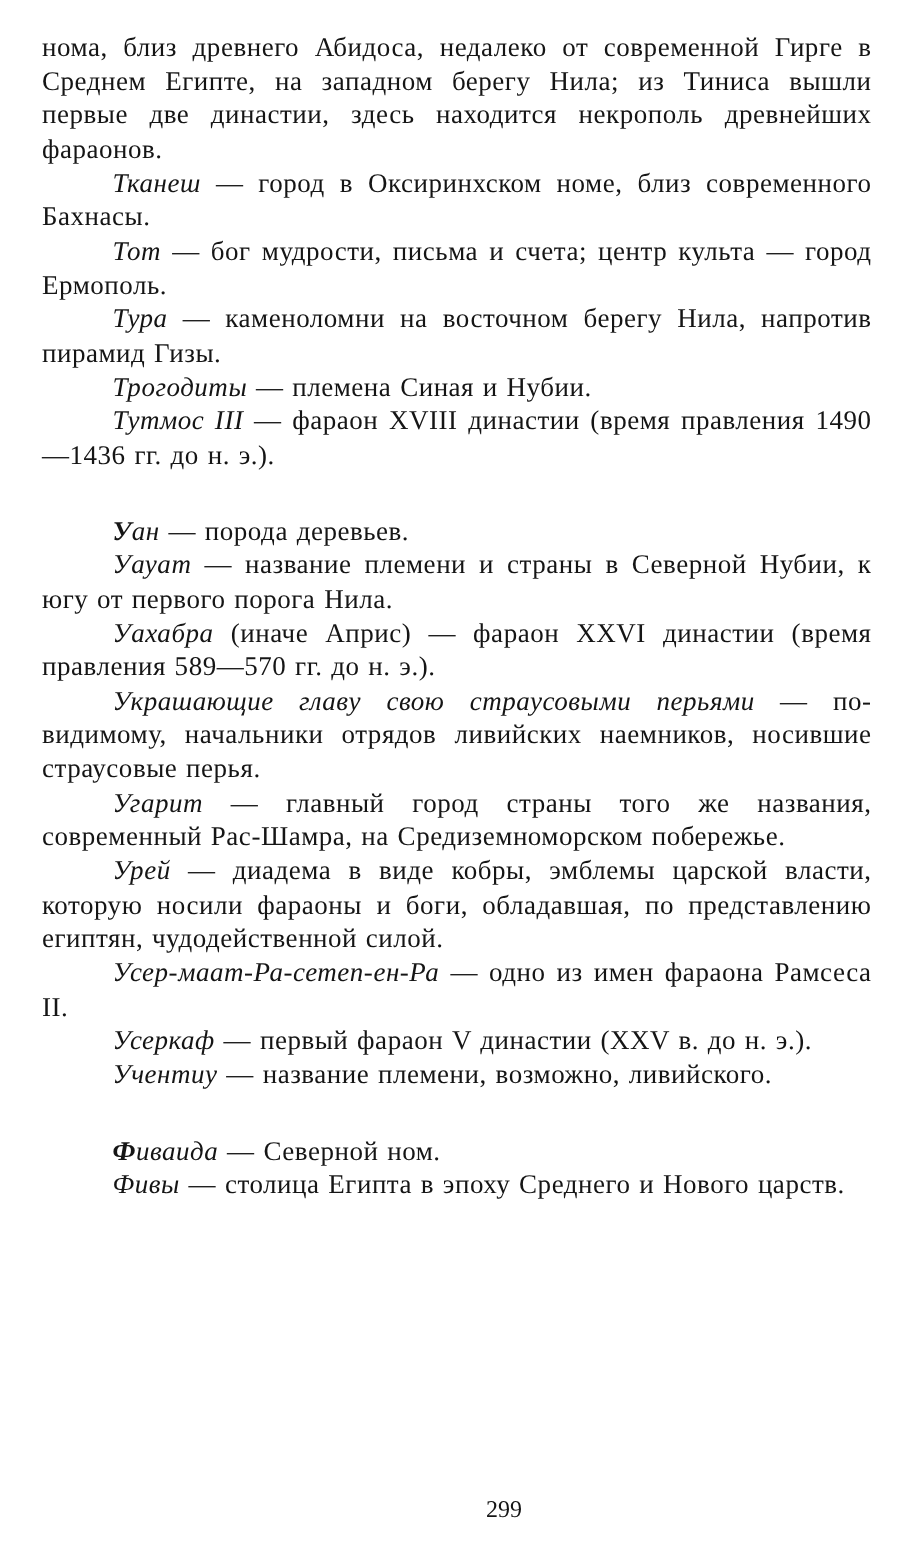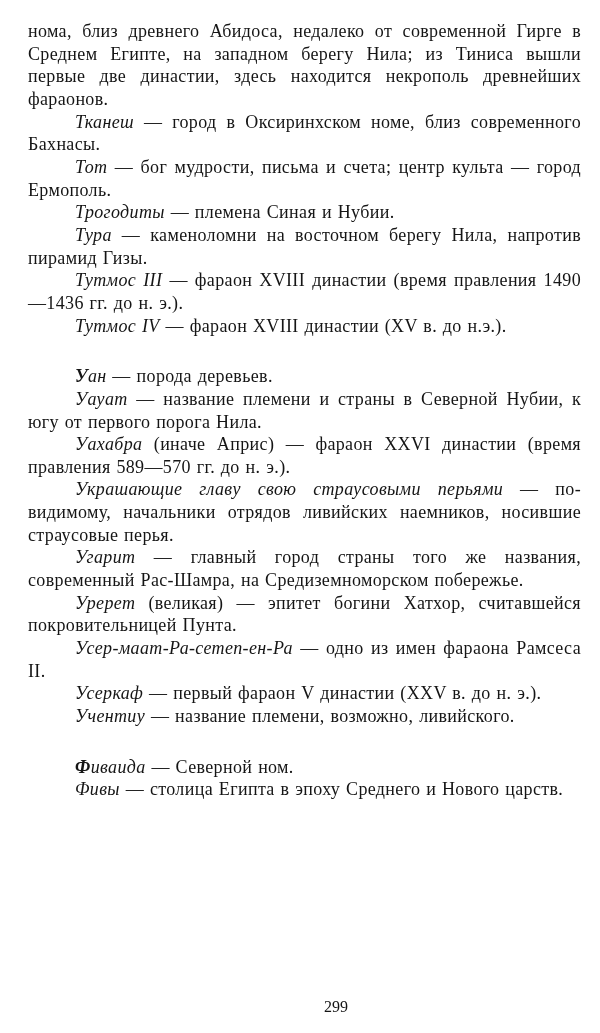--- a/index.html
+++ b/index.html
@@ -24,33 +24,32 @@
   .b { font-weight: bold; font-style: italic; }
 </style>
 </head>
 <body>
 
 <div class="page">
   <p class="entry cont">нома, близ древнего Абидоса, недалеко от современной Гирге в Среднем Египте, на западном берегу Нила; из Тиниса вышли первые две династии, здесь находится некрополь древнейших фараонов.</p>
 
   <p class="entry"><span class="term">Тканеш</span><span> — город в Оксиринхском номе, близ современного Бахнасы.</span></p>
   <p class="entry"><span class="term">Тот</span><span> — бог мудрости, письма и счета; центр культа — город Ермополь.</span></p>
+  <p class="entry"><span class="term">Тура</span><span> — каменоломни на восточном берегу Нила, напротив пирамид Гизы.</span></p>
   <p class="entry"><span class="term">Трогодиты</span><span> — племена Синая и Нубии.</span></p>
-  <p class="entry"><span class="term">Тура</span><span> — каменоломни на восточном берегу Нила, напротив пирамид Гизы.</span></p>
   <p class="entry"><span class="term">Тутмос III</span><span> — фараон XVIII династии (время правления 1490—1436 гг. до н. э.).</span></p>
-  <p class="entry"><span class="term">Тутмос IV</span><span> — фараон XVIII династии (XV в. до н.э.).</span></p>
 
   <div class="gap"></div>
 
   <p class="entry"><span class="b">У</span><span class="term">ан</span><span> — порода деревьев.</span></p>
   <p class="entry"><span class="term">Уауат</span><span> — название племени и страны в Северной Нубии, к югу от первого порога Нила.</span></p>
   <p class="entry"><span class="term">Уахабра</span><span> (иначе Априс) — фараон XXVI династии (время правления 589—570 гг. до н. э.).</span></p>
   <p class="entry"><span class="term">Украшающие главу свою страусовыми перьями</span><span> — по-видимому, начальники отрядов ливийских наемников, носившие страусовые перья.</span></p>
   <p class="entry"><span class="term">Угарит</span><span> — главный город страны того же названия, современный Рас-Шамра, на Средиземноморском побережье.</span></p>
-  <p class="entry"><span class="term">Уререт</span><span> (великая) — эпитет богини Хатхор, считавшейся покровительницей Пунта.</span></p>
+  <p class="entry"><span class="term">Урей</span><span> — диадема в виде кобры, эмблемы царской власти, которую носили фараоны и боги, обладавшая, по представлению египтян, чудодейственной силой.</span></p>
   <p class="entry"><span class="term">Усер-маат-Ра-сетеп-ен-Ра</span><span> — одно из имен фараона Рамсеса II.</span></p>
   <p class="entry"><span class="term">Усеркаф</span><span> — первый фараон V династии (XXV в. до н. э.).</span></p>
   <p class="entry"><span class="term">Учентиу</span><span> — название племени, возможно, ливийского.</span></p>
 
   <div class="gap"></div>
 
   <p class="entry"><span class="b">Ф</span><span class="term">иваида</span><span> — Северной ном.</span></p>
   <p class="entry"><span class="term">Фивы</span><span> — столица Египта в эпоху Среднего и Нового царств.</span></p>
 </div>
 

